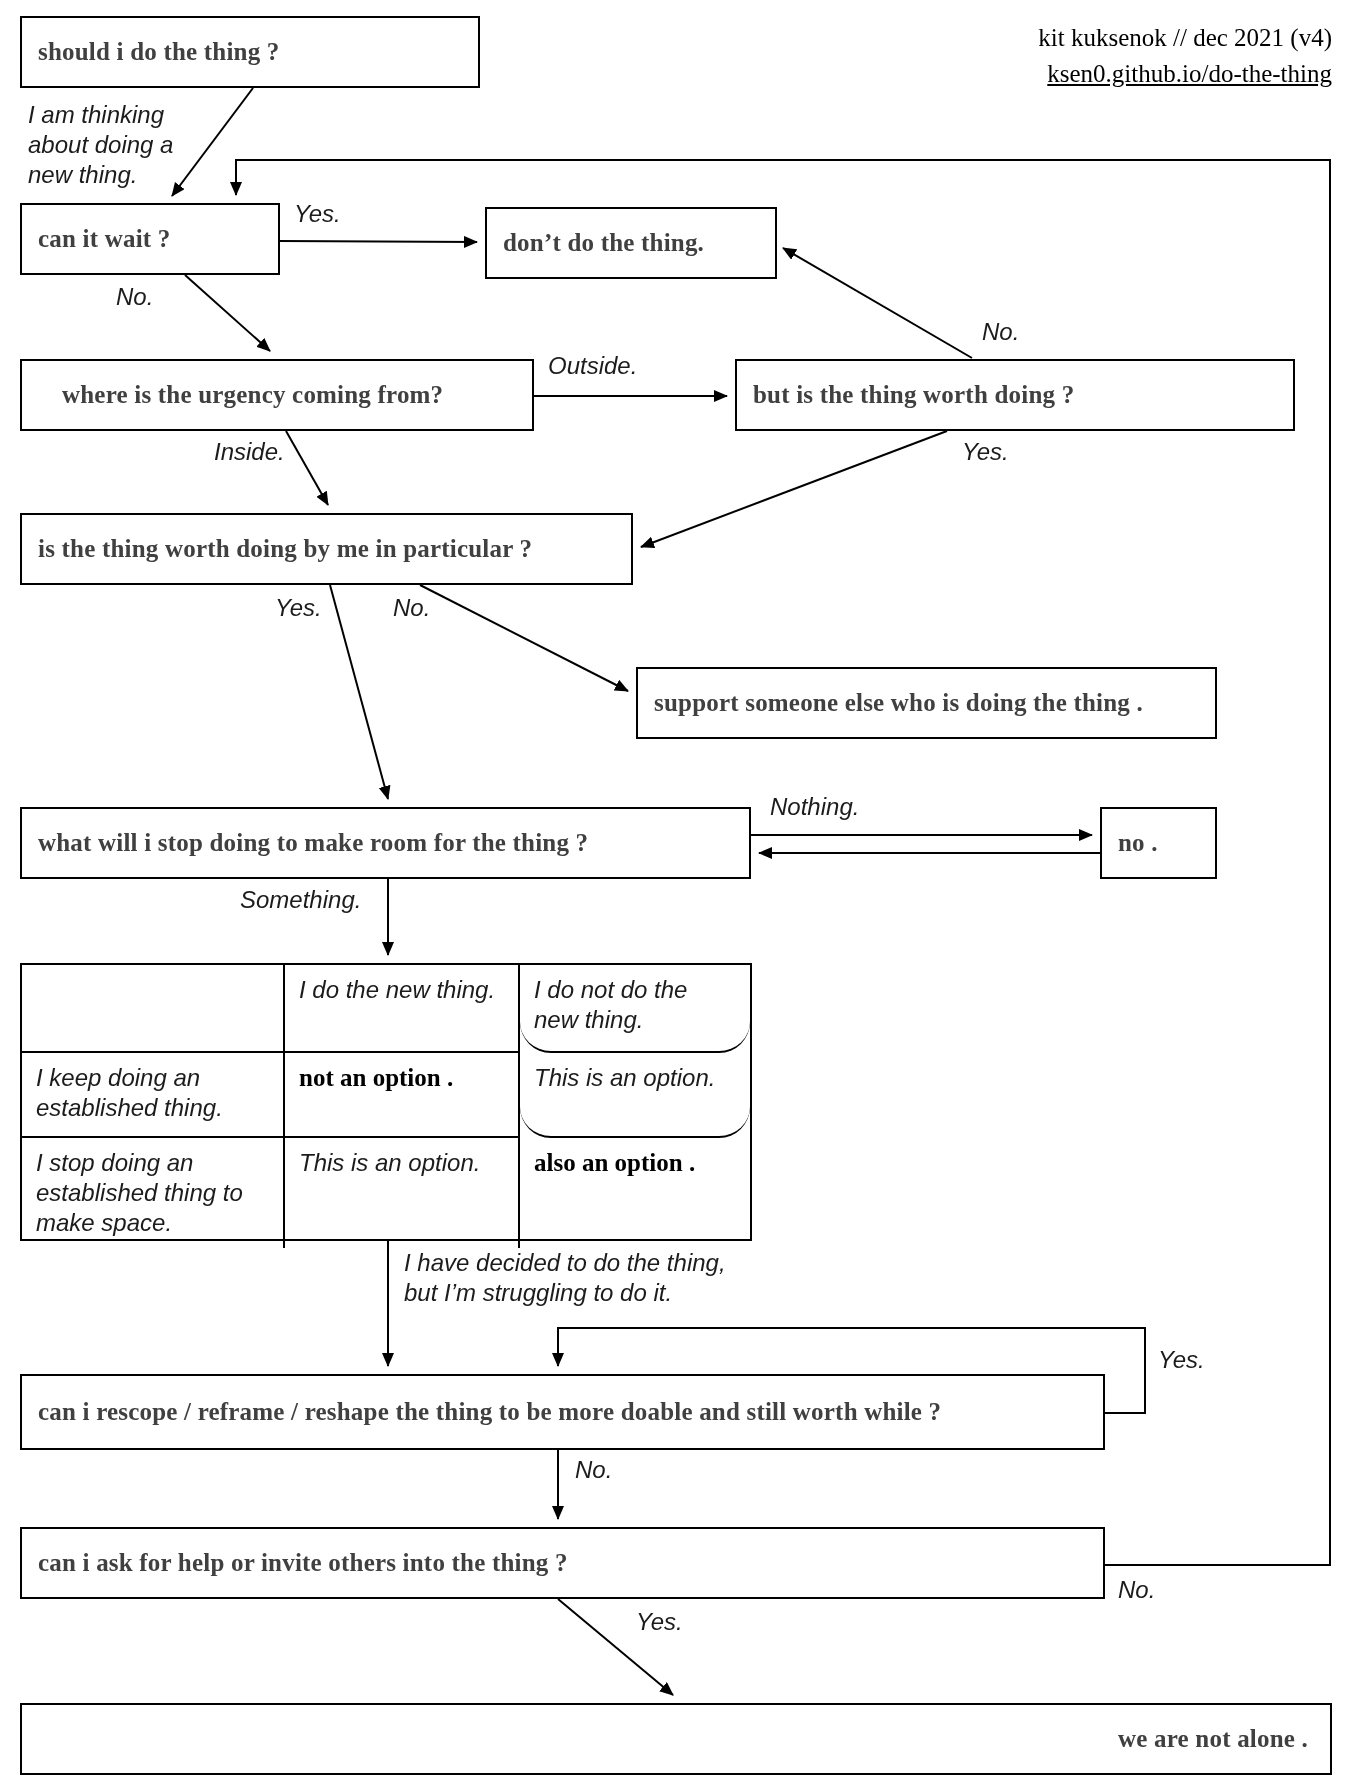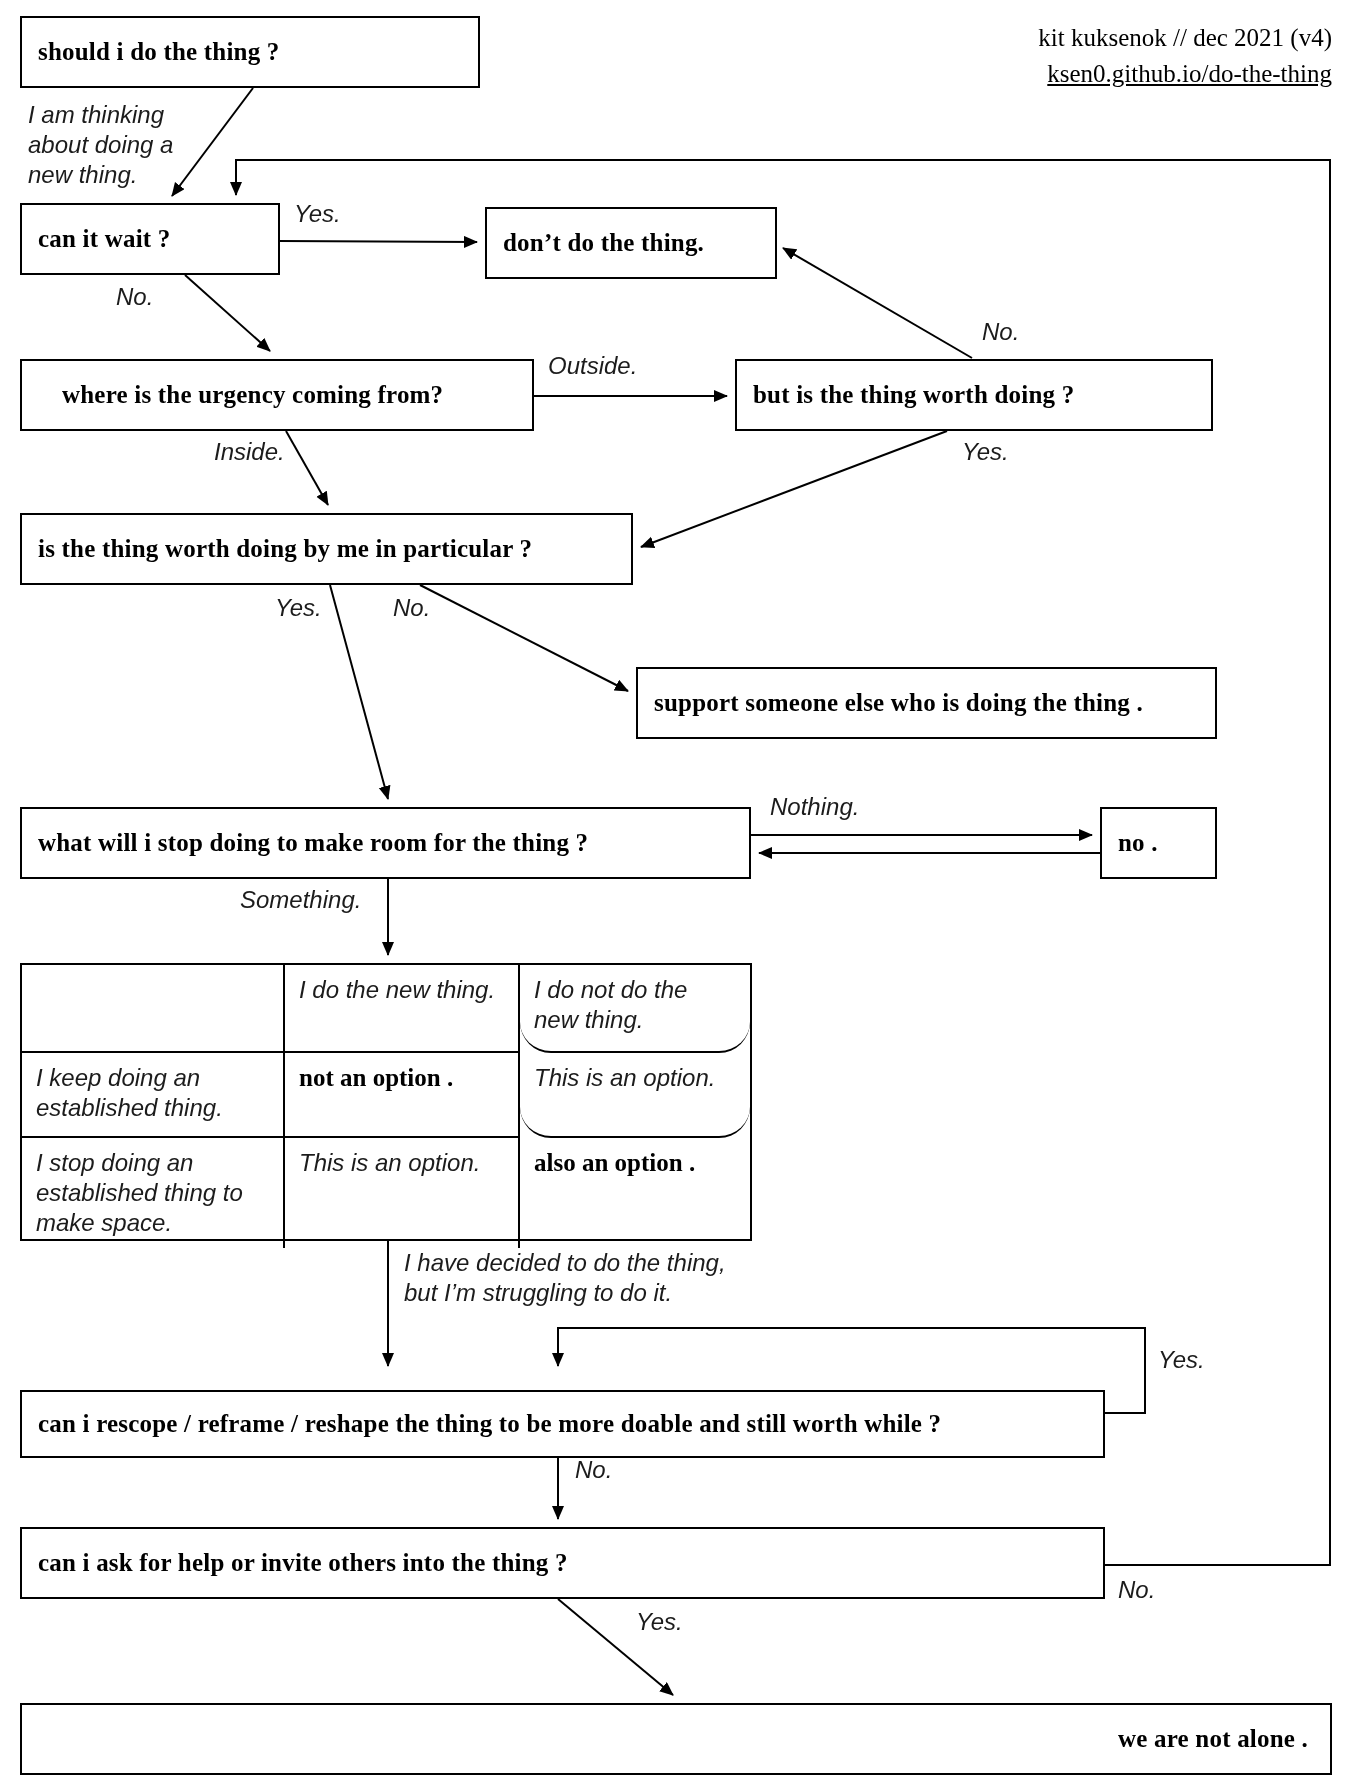--- a/index.html
+++ b/index.html
@@ -3,21 +3,21 @@
 <meta charset="utf-8">
 <style>
   html,body{margin:0;padding:0;background:#ffffff;}
   body{width:1348px;height:1779px;position:relative;font-family:"Liberation Sans",sans-serif;color:#111;}
   .canvas{position:absolute;inset:0;width:1348px;height:1779px;background:#fff;overflow:hidden;}
   svg.flow{position:absolute;left:0;top:0;pointer-events:none;}
   .node{
     position:absolute;box-sizing:border-box;background:#fff;
     border:2.5px solid #000;display:flex;align-items:center;
     font-family:"Liberation Serif",serif;font-weight:bold;font-size:25px;
-    padding:0 16px;color:#000000;letter-spacing:0.2px;
+    padding:0 16px;color:#404040;letter-spacing:0.2px;
   }
   .node.right-align{justify-content:flex-end;padding-right:22px;}
   .elabel{
     position:absolute;font-family:"Liberation Sans",sans-serif;
     font-style:italic;font-size:24px;color:#1c1c1c;white-space:nowrap;
   }
   .note{
     position:absolute;font-family:"Liberation Sans",sans-serif;
     font-style:italic;font-size:24px;color:#1c1c1c;line-height:30px;
     white-space:pre-line;
@@ -85,21 +85,21 @@
   <div class="note" style="left:28px;top:100px;">I am thinking
 about doing a
 new thing.</div>
 
   <div class="node" style="left:20px;top:203px;width:260px;height:72px;">can it wait ?</div>
 
   <div class="node" style="left:485px;top:207px;width:292px;height:72px;">don’t do the thing.</div>
 
   <div class="node" style="left:20px;top:359px;width:514px;height:72px;padding-left:40px;">where is the urgency coming from?</div>
 
-  <div class="node" style="left:735px;top:359px;width:478px;height:72px;">but is the thing worth doing ?</div>
+  <div class="node" style="left:735px;top:359px;width:560px;height:72px;">but is the thing worth doing ?</div>
 
   <div class="node" style="left:20px;top:513px;width:613px;height:72px;">is the thing worth doing by me in particular ?</div>
 
   <div class="node" style="left:20px;top:807px;width:731px;height:72px;">what will i stop doing to make room for the thing ?</div>
 
   <div class="node" style="left:636px;top:667px;width:581px;height:72px;">support someone else who is doing the thing .</div>
 
   <div class="node" style="left:1100px;top:807px;width:117px;height:72px;">no .</div>
 
   <div class="dtable">
@@ -110,21 +110,21 @@
     <div class="tcell boldcell">not an option .</div>
     <div class="tcell lastcol">This is an option.</div>
     <div class="tcell lastrow">I stop doing an established thing to make space.</div>
     <div class="tcell lastrow">This is an option.</div>
     <div class="tcell lastcol lastrow boldcell">also an option .</div>
   </div>
 
   <div class="note" style="left:404px;top:1248px;">I have decided to do the thing,
 but I’m struggling to do it.</div>
 
-  <div class="node" style="left:20px;top:1374px;width:1085px;height:68px;margin-top:16px;">can i rescope / reframe / reshape the thing to be more doable and still worth while ?</div>
+  <div class="node" style="left:20px;top:1374px;width:1085px;height:76px;">can i rescope / reframe / reshape the thing to be more doable and still worth while ?</div>
 
   <div class="node" style="left:20px;top:1527px;width:1085px;height:72px;">can i ask for help or invite others into the thing ?</div>
 
   <div class="node right-align" style="left:20px;top:1703px;width:1312px;height:72px;">we are not alone .</div>
 
   <span class="elabel" style="left:294px;top:200px;">Yes.</span>
   <span class="elabel" style="left:116px;top:283px;">No.</span>
   <span class="elabel" style="left:548px;top:352px;">Outside.</span>
   <span class="elabel" style="left:982px;top:318px;">No.</span>
   <span class="elabel" style="left:214px;top:438px;">Inside.</span>

